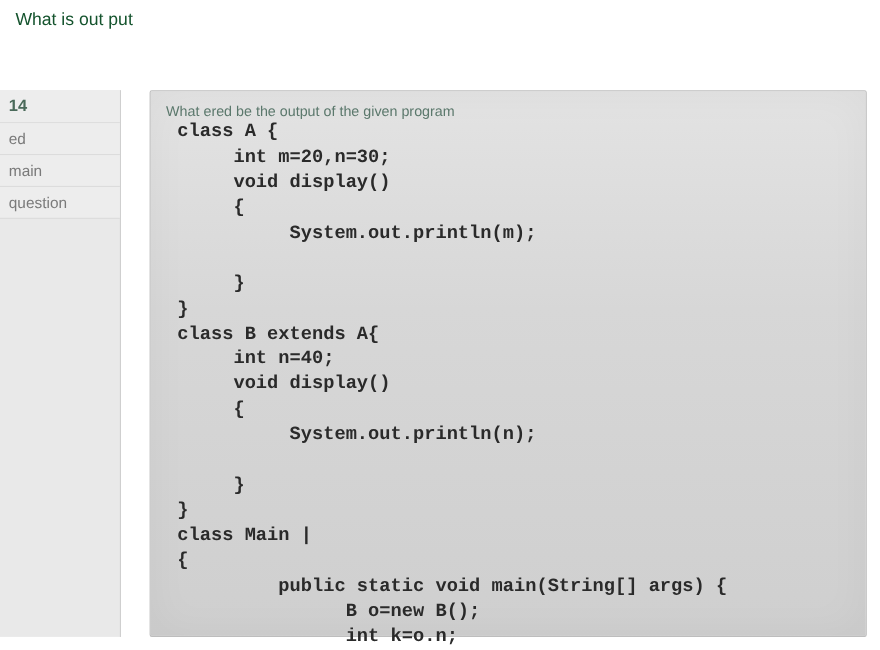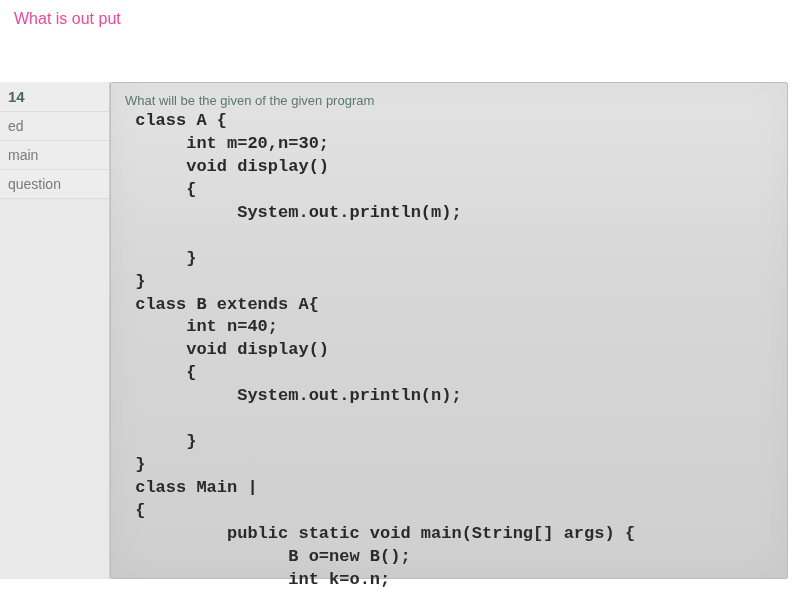--- a/index.html
+++ b/index.html
@@ -9,30 +9,31 @@
     background: #ffffff;
     font-family: Arial, Helvetica, sans-serif;
     position: relative;
     overflow: hidden;
   }
   .page-title {
     position: absolute;
     top: 10px;
     left: 14px;
     font-size: 16px;
-    color: #ec4899;
+    color: #14532d;
     font-weight: 400;
   }
   .content-area {
     position: absolute;
     top: 82px;
     left: 0;
     right: 12px;
     bottom: 12px;
     display: flex;
+    gap: 26px;
   }
   .sidebar {
     width: 110px;
     flex-shrink: 0;
     background: #e9e9e9;
     border-right: 1px solid #cfcfcf;
     display: flex;
     flex-direction: column;
   }
   .sidebar-item {
@@ -80,21 +81,21 @@
 <div class="content-area">
 
   <div class="sidebar">
     <div class="sidebar-item num">14</div>
     <div class="sidebar-item">ed</div>
     <div class="sidebar-item">main</div>
     <div class="sidebar-item">question</div>
   </div>
 
   <div class="question-card">
-    <div class="question-prompt">What will be the given of the given program</div>
+    <div class="question-prompt">What ered be the output of the given program</div>
     <div class="code-block"> class A {
       int m=20,n=30;
       void display()
       {
            System.out.println(m);
 
       }
  }
  class B extends A{
       int n=40;

